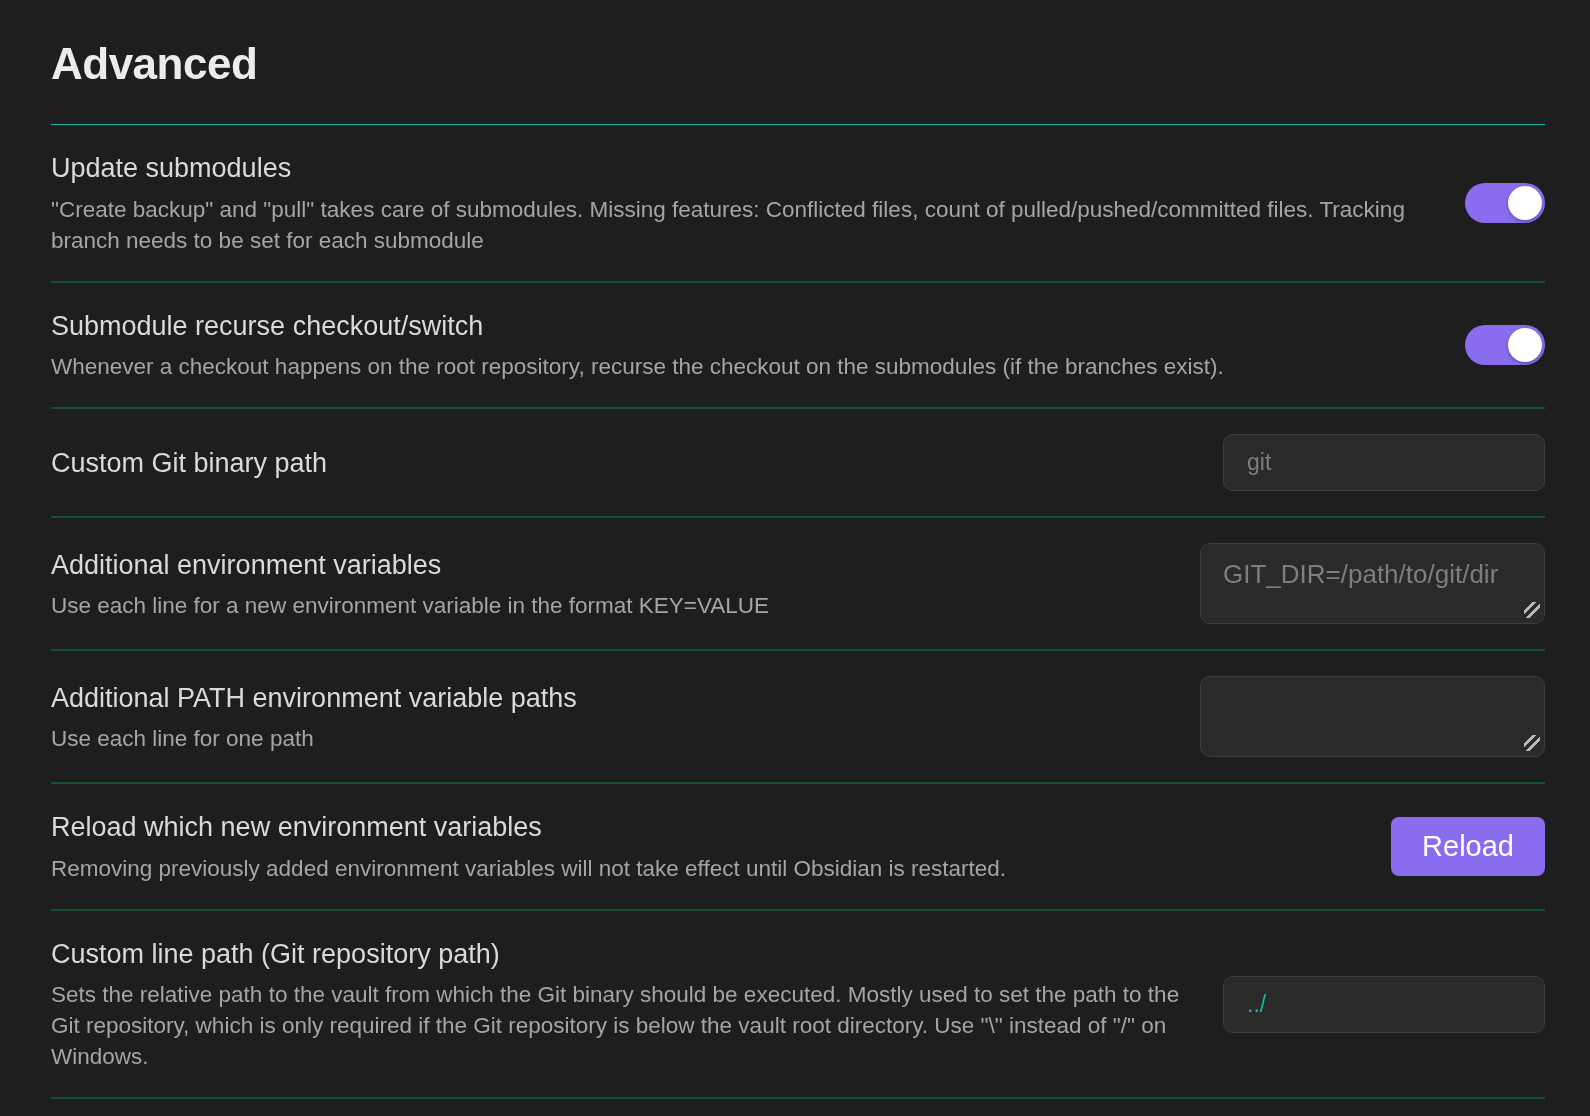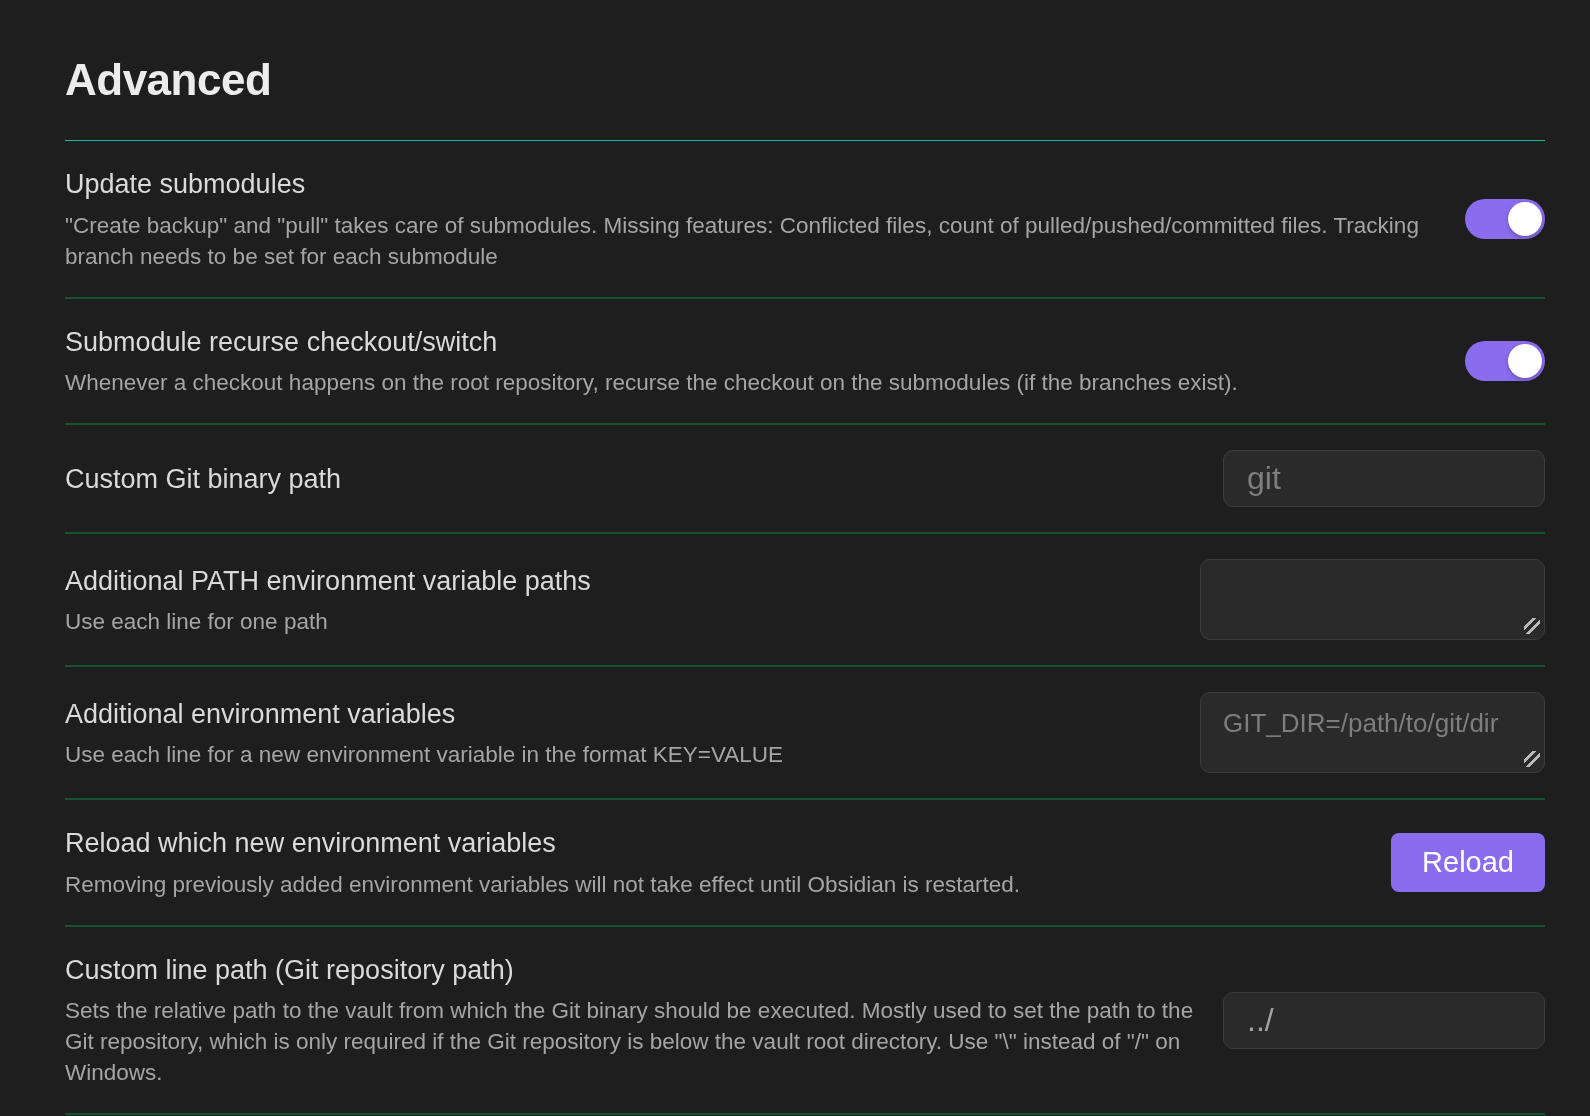--- a/index.html
+++ b/index.html
@@ -9,22 +9,21 @@
     background: #1e1e1e;
     font-family: "Liberation Sans", "DejaVu Sans", sans-serif;
   }
   .page {
     width: 1590px;
     height: 1116px;
     background: #1e1e1e;
     overflow: hidden;
   }
   .container {
-    padding: 40px 45px 0 65px;
-    margin-top: 16px;
+    padding: 40px 45px 0 51px;
   }
   .heading {
     font-size: 44px;
     font-weight: 700;
     color: #ececec;
     letter-spacing: -0.5px;
     margin: 0 0 36px 0;
     line-height: 1.1;
   }
   .setting-item {
@@ -89,22 +88,22 @@
   .toggle.is-enabled .knob {
     right: 3px;
   }
   
   .text-input {
     width: 322px;
     height: 57px;
     background: #2a2a2a;
     border: 1px solid #3d3d3d;
     border-radius: 10px;
-    color: #a3a3a3;
-    font-size: 32px;
+    color: #14b8a6;
+    font-size: 23px;
     padding: 0 23px;
     font-family: "Liberation Sans", "DejaVu Sans", sans-serif;
     outline: none;
   }
   .text-input::placeholder { color: #7e7e7e; opacity: 1; }
   
   .textarea-wrap {
     position: relative;
     width: 345px;
   }
@@ -185,46 +184,46 @@
       <div class="setting-info">
         <div class="setting-name">Custom Git binary path</div>
       </div>
       <div class="setting-control">
         <input type="text" class="text-input" placeholder="git" style="">
       </div>
     </div>
 
     <div class="setting-item">
       <div class="setting-info">
+        <div class="setting-name">Additional environment variables</div>
+        <div class="setting-desc">Use each line for a new environment variable in the format KEY=VALUE</div>
+      </div>
+      <div class="setting-control">
+        <div class="textarea-wrap">
+          <textarea class="textarea" placeholder="GIT_DIR=/path/to/git/dir" style=""></textarea>
+          <div class="resize-handle"></div>
+        </div>
+      </div>
+    </div>
+
+    <div class="setting-item">
+      <div class="setting-info">
         <div class="setting-name">Additional PATH environment variable paths</div>
         <div class="setting-desc">Use each line for one path</div>
       </div>
       <div class="setting-control">
         <div class="textarea-wrap">
           <textarea class="textarea" placeholder="" style=""></textarea>
           <div class="resize-handle"></div>
         </div>
       </div>
     </div>
 
     <div class="setting-item">
       <div class="setting-info">
-        <div class="setting-name">Additional environment variables</div>
-        <div class="setting-desc">Use each line for a new environment variable in the format KEY=VALUE</div>
-      </div>
-      <div class="setting-control">
-        <div class="textarea-wrap">
-          <textarea class="textarea" placeholder="GIT_DIR=/path/to/git/dir" style=""></textarea>
-          <div class="resize-handle"></div>
-        </div>
-      </div>
-    </div>
-
-    <div class="setting-item">
-      <div class="setting-info">
         <div class="setting-name">Reload which new environment variables</div>
         <div class="setting-desc">Removing previously added environment variables will not take effect until Obsidian is restarted.</div>
       </div>
       <div class="setting-control">
         <button class="accent-button">Reload</button>
       </div>
     </div>
 
     <div class="setting-item">
       <div class="setting-info">

